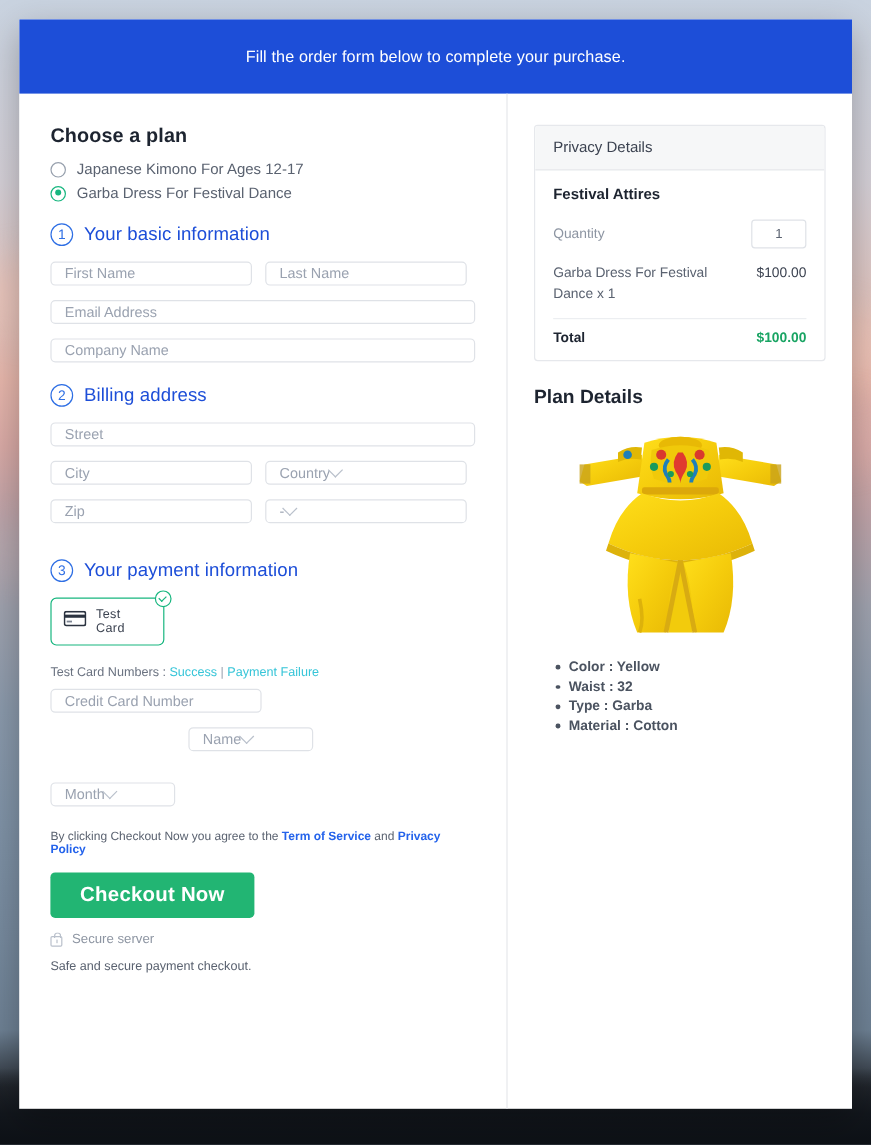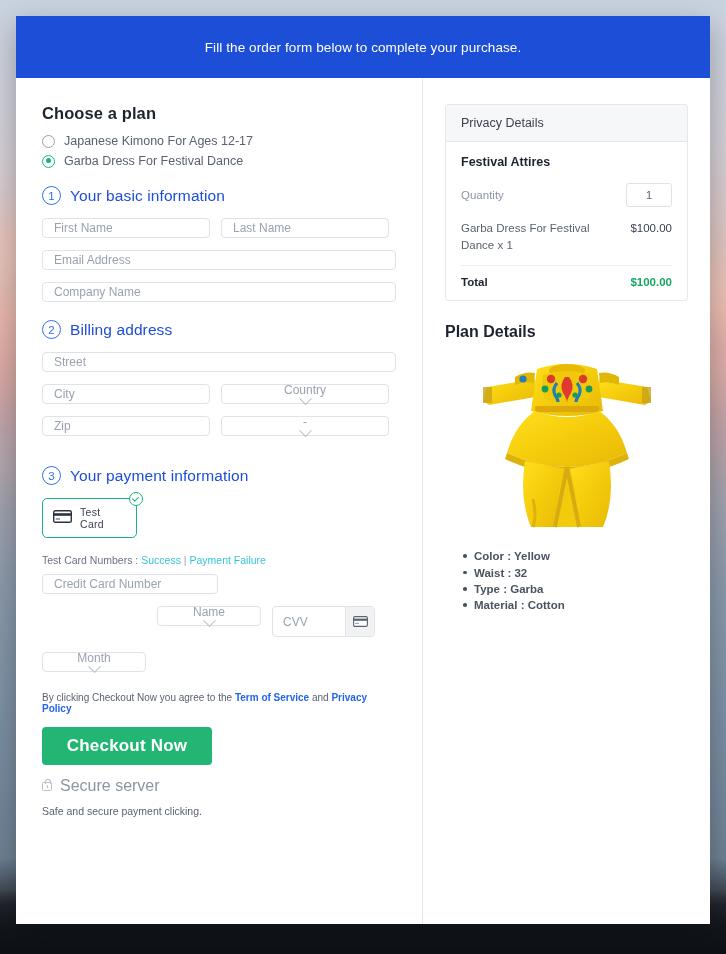--- a/index.html
+++ b/index.html
@@ -161,22 +161,21 @@
     color: #9aa2b0;
     margin-bottom: 12px;
     width: 100%;
   }
   .row2 { display: flex; gap: 11px; }
   .row2 > .field { margin-bottom: 12px; }
   .f-48 { width: 168px; flex: 0 0 168px; }
   .f-50 { width: 176px; flex: 0 0 176px; }
 
   .select {
-    justify-content: center;
-    flex-direction: column;
+    justify-content: flex-start;
   }
   .caret {
     width: 9px; height: 9px;
     border-right: 1.4px solid #b9c0cb;
     border-bottom: 1.4px solid #b9c0cb;
     transform: rotate(45deg) translate(-2px,-2px);
     flex: 0 0 auto;
   }
 
   
@@ -261,24 +260,24 @@
     color: #fff;
     font-size: 17px;
     font-weight: bold;
     font-family: "Liberation Sans", sans-serif;
     cursor: pointer;
     letter-spacing: .2px;
   }
 
   .secure {
     display: flex;
-    align-items: center;
+    align-items: flex-end;
     gap: 8px;
     margin: 12px 0 10px 0;
-    font-size: 16px;
+    font-size: 11px;
     color: #8d95a2;
   }
   .lock {
     width: 10px; height: 9px;
     border: 1.2px solid #b9c0cb;
     border-radius: 1.5px;
     position: relative;
     flex: 0 0 auto;
   }
   .lock:before {
@@ -491,47 +490,37 @@
 
       <div class="row2" style="margin-top:10px;">
         <div class="field select" style="width:104px;flex:0 0 104px;margin-top:46px;">
           <span>Month</span>
           <span class="caret"></span>
         </div>
         <div class="field select" style="width:104px;flex:0 0 104px;">
           <span>Name</span>
           <span class="caret"></span>
         </div>
-        <div class="cvv-wrap">
-          <span class="inp">CVV</span>
-          <span class="ico">
-            <svg width="15" height="11" viewBox="0 0 15 11">
-              <rect x="0.6" y="0.6" width="13.8" height="9.8" rx="1.4" fill="#fff" stroke="#5a6270" stroke-width="1.1"></rect>
-              <rect x="0.6" y="2.6" width="13.8" height="2.2" fill="#5a6270"></rect>
-              <rect x="2.2" y="6.8" width="3.6" height="1.2" fill="#9aa2b0"></rect>
-            </svg>
-          </span>
-        </div>
       </div>
 
       <div class="terms">
         <span>By clicking Checkout Now you agree to the</span>
         <a href="#">Term of Service</a>
         <span>and</span>
         <a href="#">Privacy Policy</a>
       </div>
 
       <button id="checkout">Checkout Now</button>
 
       <div class="secure">
         <span class="lock"></span>
         <span>Secure server</span>
       </div>
 
-      <div class="safe-note">Safe and secure payment clicking.</div>
+      <div class="safe-note">Safe and secure payment checkout.</div>
     </div>
 
     <div id="right">
 
       <div class="purchase-box">
         <div class="purchase-head">Privacy Details</div>
         <div class="purchase-body">
           <div class="prod-name">Festival Attires</div>
           <div class="qty-row">
             <span class="qty-label">Quantity</span>

